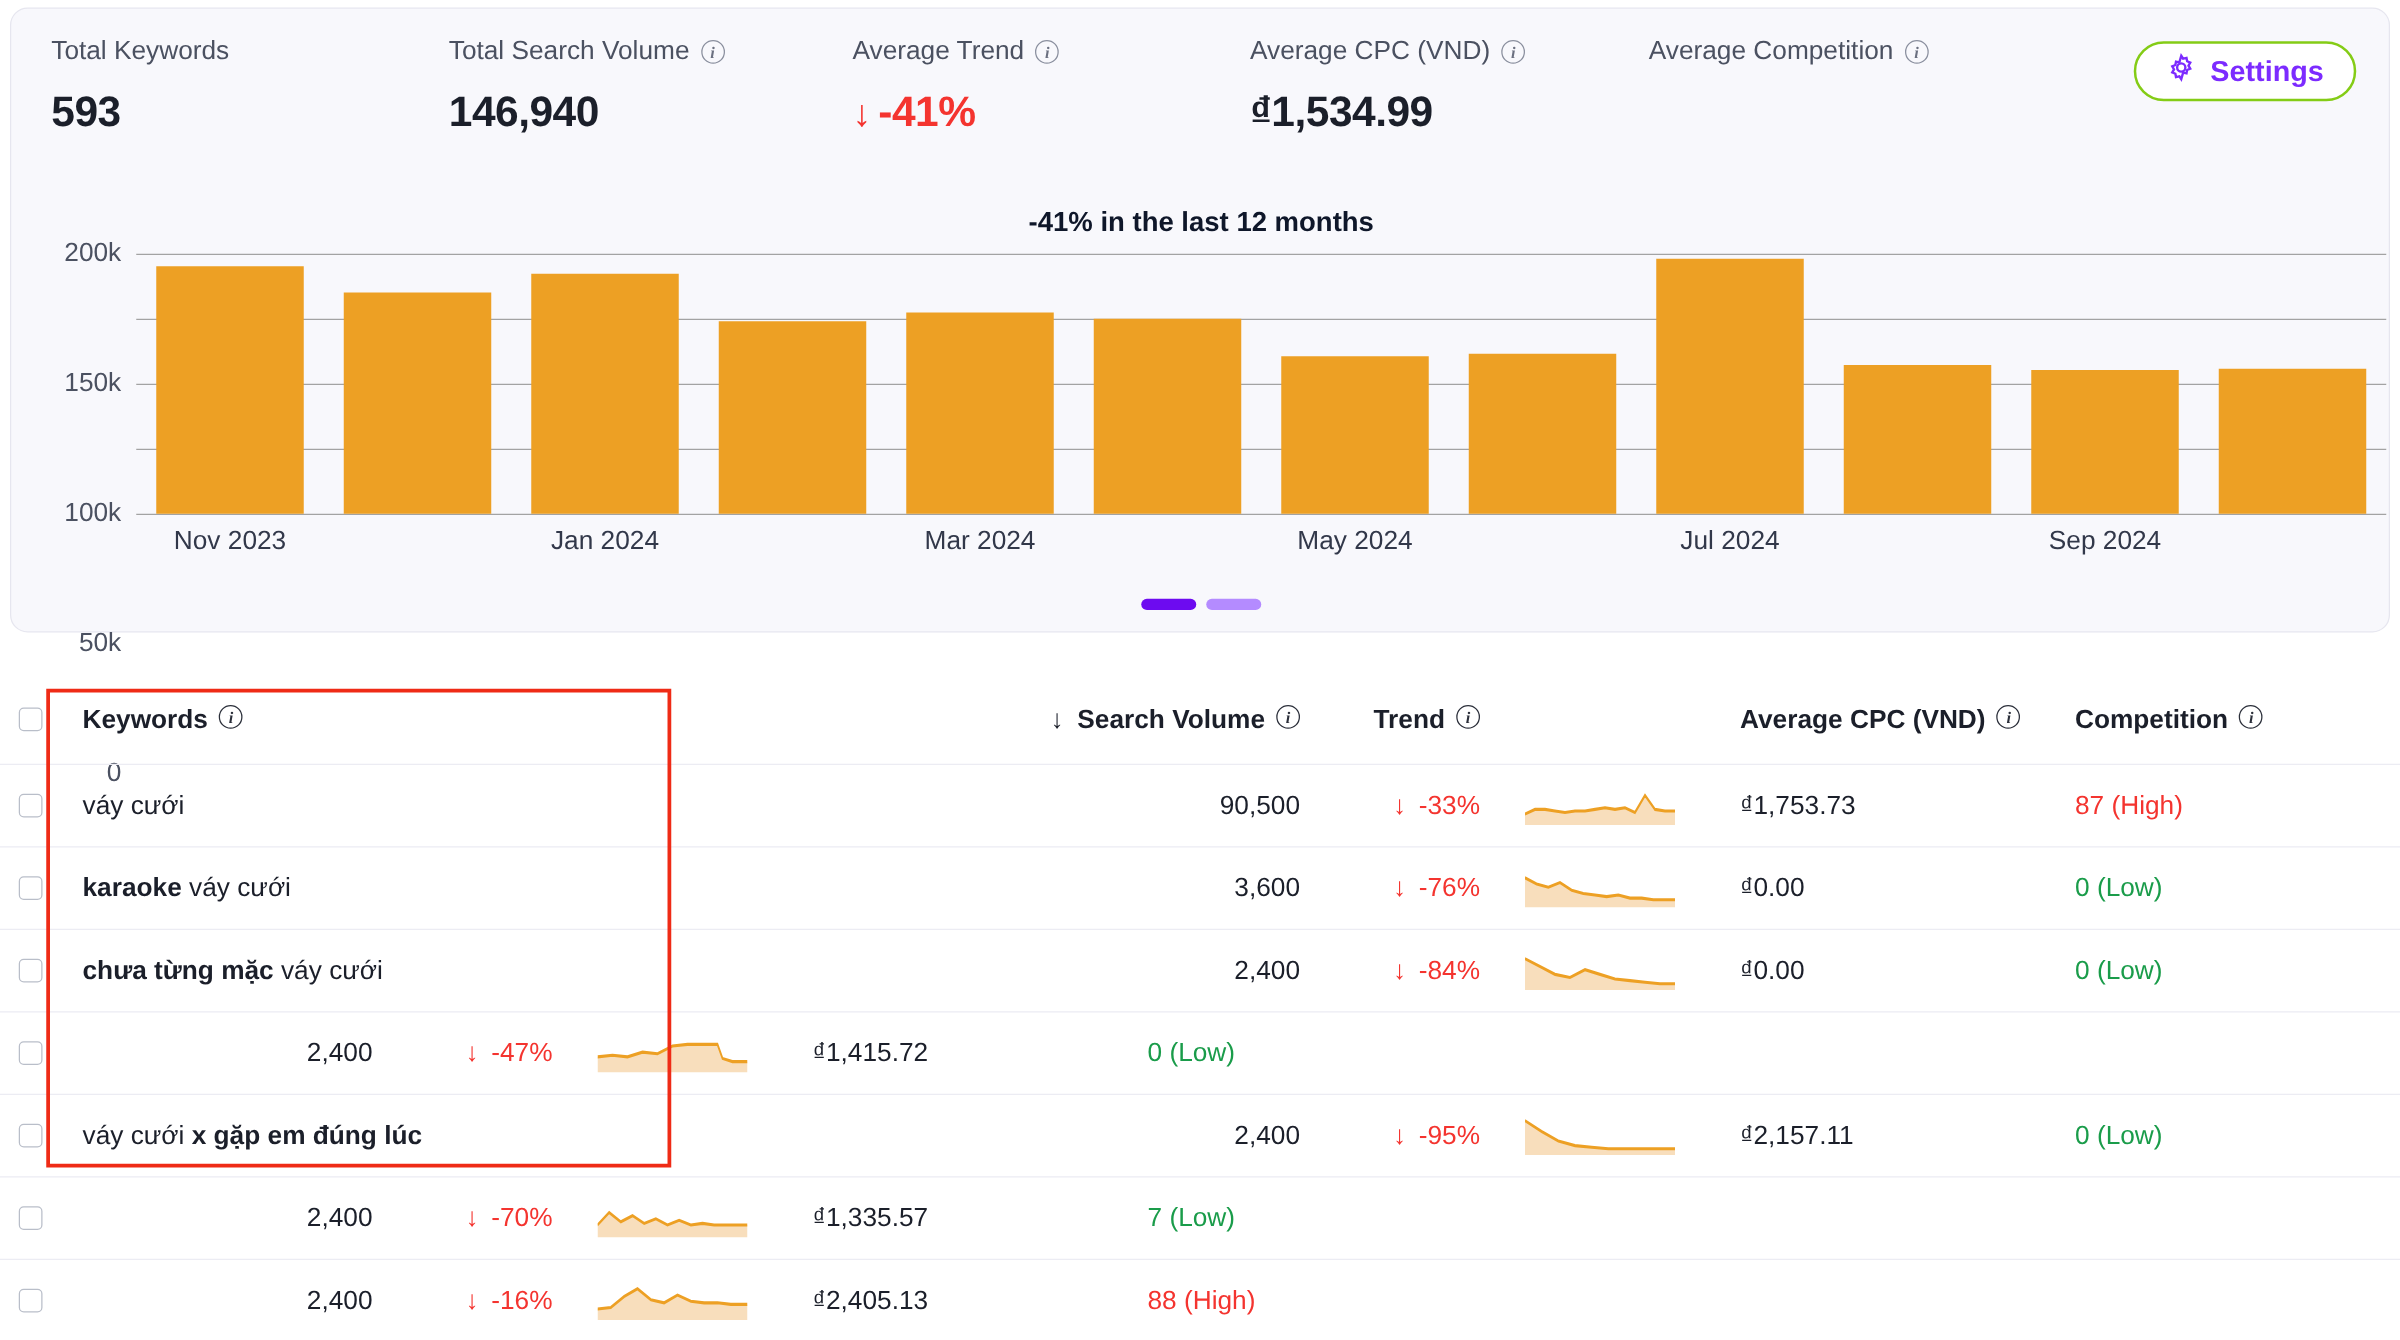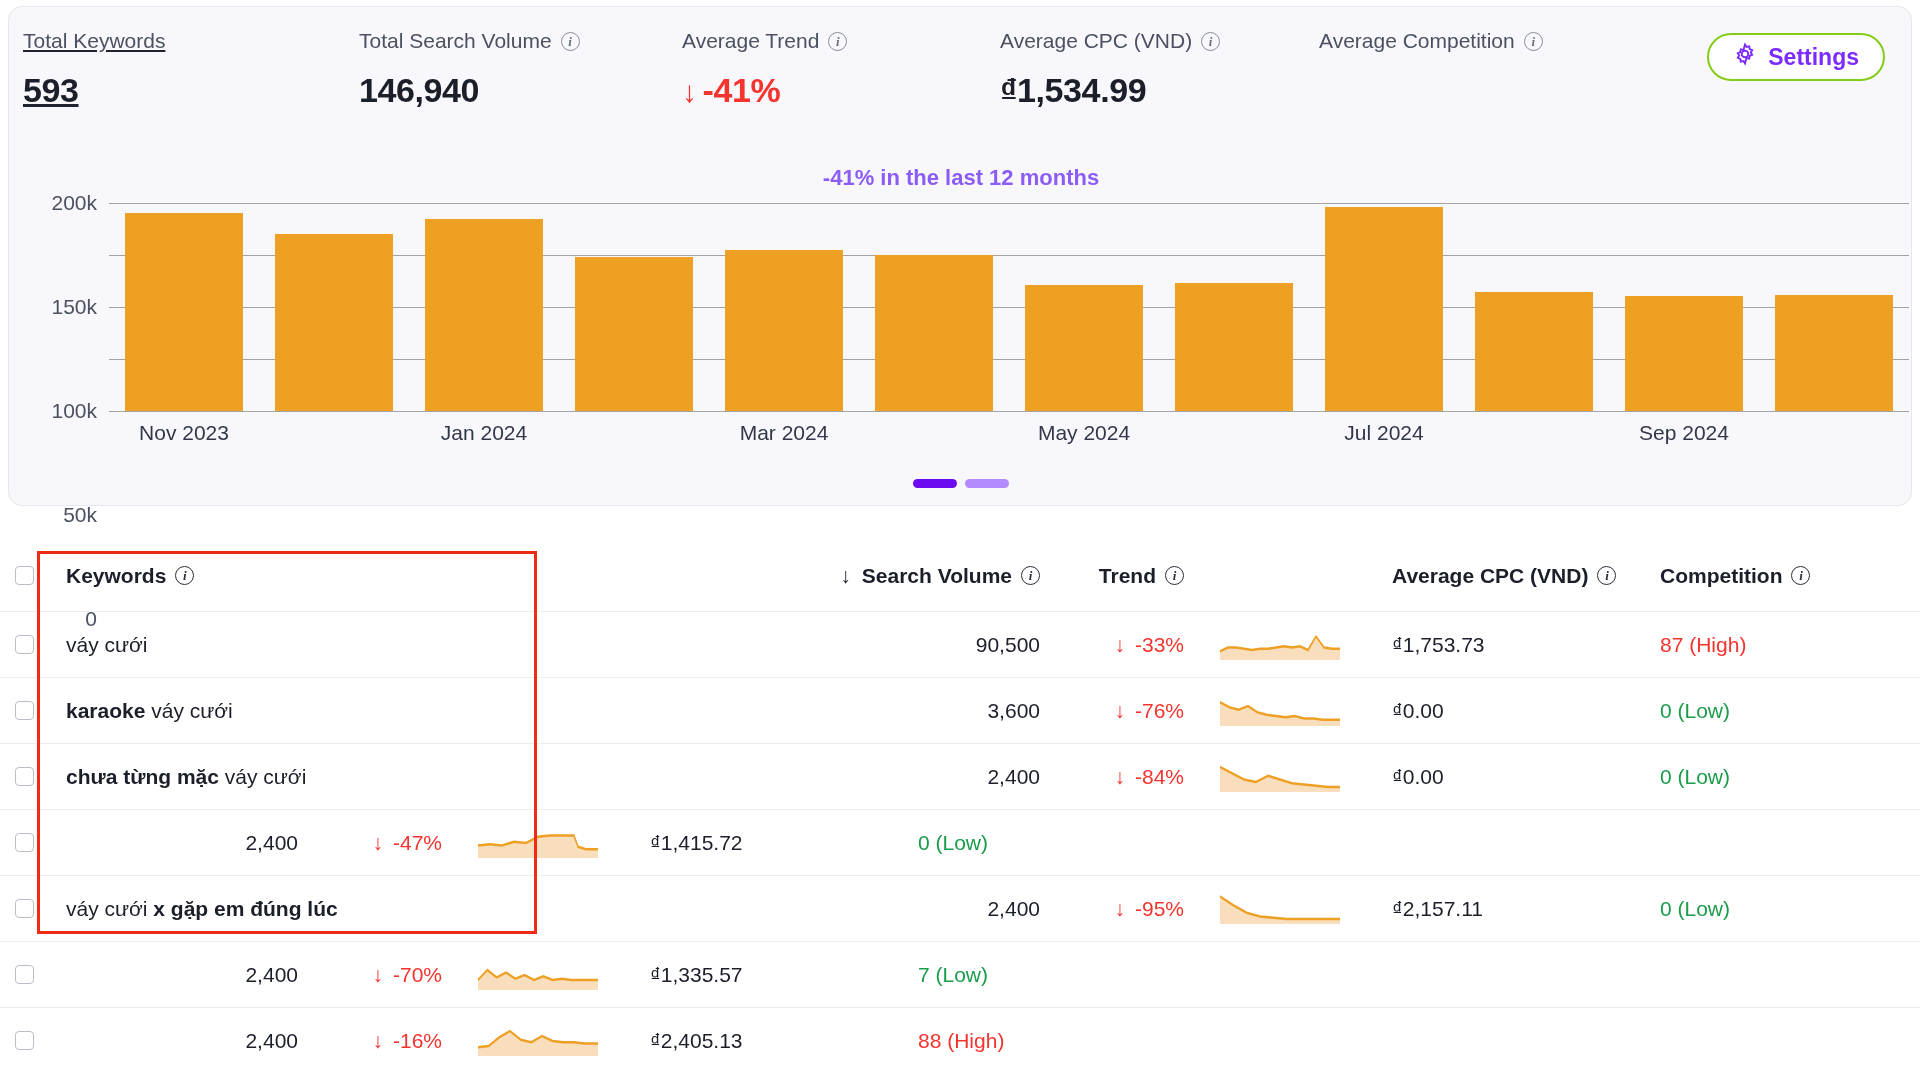--- a/index.html
+++ b/index.html
@@ -52,21 +52,21 @@
     height: 48px; padding: 0 24px;
     display: flex; align-items: center; gap: 11px;
     border: 2px solid #84cc16; border-radius: 26px;
     background: #ffffff; color: #7c2bff;
     font-size: 23px; font-weight: 600; cursor: pointer;
   }
 
   
   .chart-title {
     position: absolute; top: 158px; left: 0; width: 1904px;
-    text-align: center; font-size: 22px; font-weight: 700; color: #8b5cf6;
+    text-align: center; font-size: 22px; font-weight: 700; color: #0f172a;
   }
   .plot {
     position: absolute; left: 100px; top: 196px;
     width: 1800px; height: 208px;
   }
   .gridline { position: absolute; left: 0; width: 100%; height: 1px; background: #a3a3a3; }
   .ytick {
     position: absolute; right: 100%; margin-right: 12px;
     transform: translateY(-50%);
     font-size: 21px; color: #4b5161; white-space: nowrap;
@@ -99,21 +99,21 @@
   .c-trend  { width: 150px; text-align: right; flex: none; padding-right: 6px; }
   .c-spark  { width: 180px; display: flex; justify-content: center; flex: none; }
   .c-cpc    { width: 290px; padding-left: 22px; flex: none; }
   .c-comp   { width: 260px; padding-left: 0; flex: none; }
 
   .chk {
     width: 19px; height: 19px; border: 1.7px solid #b9bec9;
     border-radius: 4px; background: #fff; cursor: pointer;
   }
 
-  .hdr-cell { display: flex; align-items: center; gap: 9px; }
+  .hdr-cell { display: flex; gap: 9px; }
   .hdr-cell.right { justify-content: flex-end; }
   .sort-arrow { font-weight: 400; margin-right: 2px; }
 
   .kw b { font-weight: 700; }
   .trend-val { color: #f4342f; white-space: nowrap; }
   .trend-val .ar { font-weight: 400; margin-right: 10px; }
   .comp.high { color: #f4342f; }
   .comp.low  { color: #1a9c4a; }
 
   
@@ -123,21 +123,21 @@
     border: 3px solid #ef2b16; pointer-events: none;
   }
 </style>
 </head>
 <body>
 
 <div class="card">
 
   <div class="metrics">
 
-    <div class="metric" style="left:14px;text-decoration:underline;">
+    <div class="metric" style="left:32px;">
       <div class="metric-label">
         <span>Total Keywords</span>
       </div>
       <div class="metric-value">593</div>
     </div>
 
     <div class="metric" style="left:350px;">
       <div class="metric-label">
         <span>Total Search Volume</span>
         <span class="info-i">i</span>

